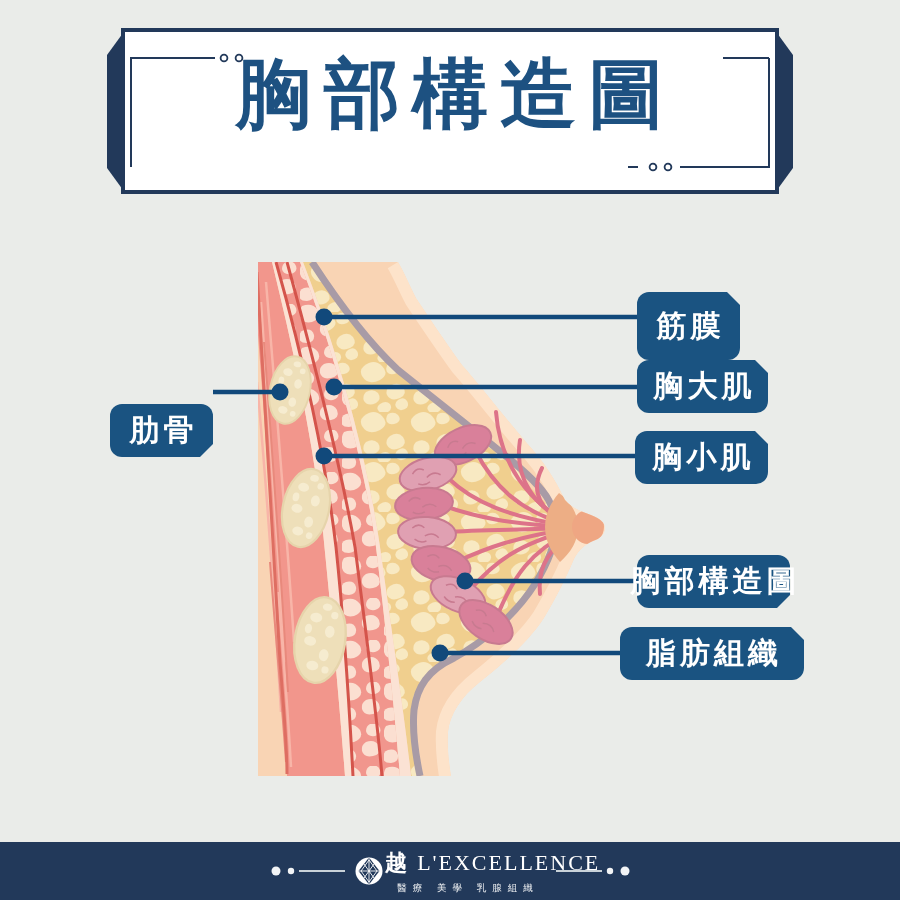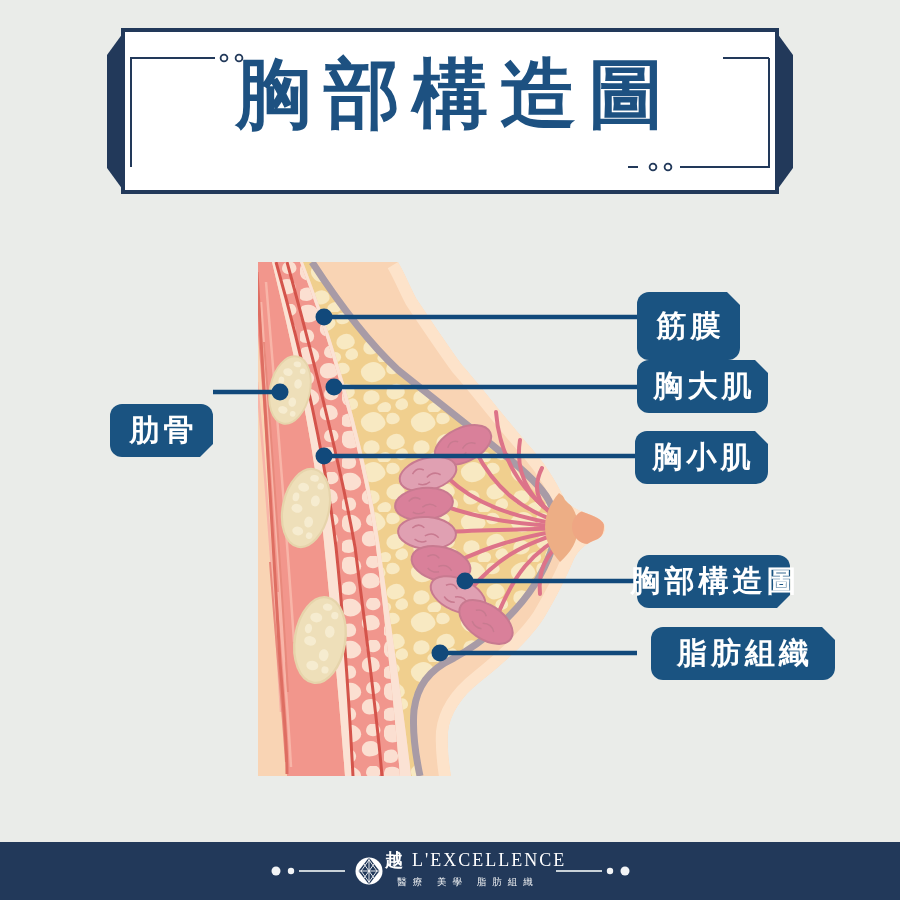--- a/index.html
+++ b/index.html
@@ -34,33 +34,33 @@
     background:#eaece9; clip-path:polygon(0 0,100% 0,100% 100%);
   }
   .tag.cut-br::after {
     content:""; position:absolute; bottom:-1px; right:-1px; width:15px; height:15px;
     background:#eaece9; clip-path:polygon(100% 0,100% 100%,0 100%);
   }
   #tag-fascia      { left:637px; top:292px; width:103px; height:68px; }
   #tag-pectmajor   { left:637px; top:360px; width:131px; height:53px; }
   #tag-pectminor   { left:635px; top:431px; width:133px; height:53px; }
   #tag-gland       { left:637px; top:555px; width:153px; height:53px; }
-  #tag-fat         { left:651px; top:627px; width:184px; height:53px; }
+  #tag-fat         { left:620px; top:627px; width:184px; height:53px; }
   #tag-rib         { left:110px; top:365px; width:103px; height:53px;margin-top:39px; }
   
   .footer {
     position:absolute; left:0; top:842px; width:900px; height:58px;
     background:#22395a;
   }
   .footer-svg { position:absolute; left:0; top:0; }
   .footer-brand {
     position:absolute; left:385px; top:6px; width:160px; text-align:center;
     color:#fff; white-space:nowrap;
   }
-  .brand-line { font-size:18px; letter-spacing:2px; }
+  .brand-line { font-size:22px; letter-spacing:2px; }
   .brand-cjk { font-weight:700; font-family:"Liberation Sans",sans-serif; }
   .brand-latin { font-family:"Liberation Serif", serif; }
   .brand-tagline { font-size:9.5px; letter-spacing:6px; text-indent:6px; margin-top:4px; color:#f2f4f6; }
 </style>
 </head>
 <body>
 
 <div id="canvas">
 
   <svg class="banner-svg" width="700" height="172" viewBox="0 0 700 172">
@@ -306,17 +306,17 @@
           <line x1="364" y1="22" x2="374" y2="36"></line>
           <line x1="374" y1="22" x2="364" y2="36"></line>
         </g>
       </g>
     </svg>
     <div class="footer-brand">
       <div class="brand-line">
         <span class="brand-cjk">越</span>
         <span class="brand-latin">L'EXCELLENCE</span>
       </div>
-      <div class="brand-tagline">醫療 美學 脂肪組織</div>
+      <div class="brand-tagline">醫療 美學 乳腺組織</div>
     </div>
   </div>
 
 </div>
 
 </body></html>

